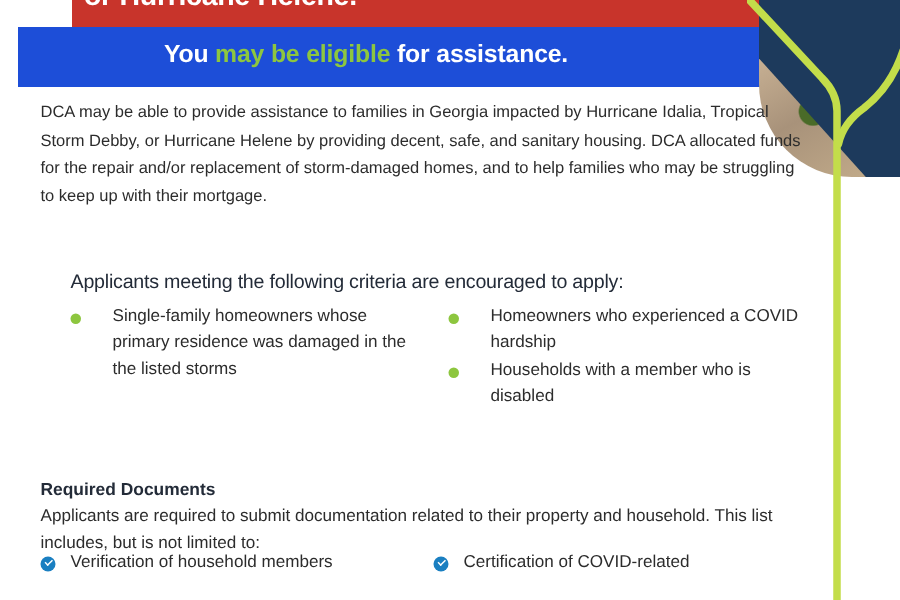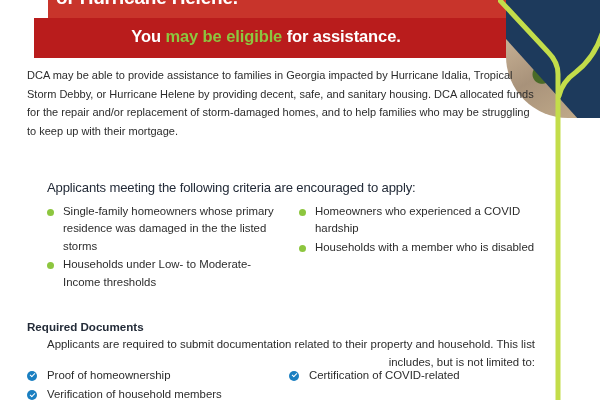--- a/index.html
+++ b/index.html
@@ -31,22 +31,21 @@
     font-size:19px;
     font-weight:bold;
     color:#ffffff;
     white-space:nowrap;
     letter-spacing:-0.2px;
   }
   #navy-band {
     position:absolute;
     left:0; top:18px;
     width:100%; height:40px;
-    background:#b91c1c;
-    margin-left:22px;
+    background:#1d4ed8;
   }
   #navy-band-text {
     position:absolute;
     left:0; right:0;
     top:9px;
     text-align:center;
     font-size:16.5px;
     font-weight:bold;
     color:#ffffff;
     white-space:nowrap;
@@ -135,38 +134,38 @@
     width:7px; height:7px;
     border-radius:50%;
     background:#8dc63f;
     margin-top:6px;
     margin-right:9px;
   }
   .bullet-text {
     font-size:11.4px;
     line-height:17.4px;
     color:#2c2c2c;
+    margin-left:12px;
   }
 
   #docs-heading {
     position:absolute;
     left:27px; top:320px;
     font-size:11.6px;
     font-weight:bold;
     color:#232b38;
     white-space:nowrap;
   }
   #docs-paragraph {
     position:absolute;
     left:27px; top:336px;
     width:508px;
     font-size:11.4px;
     line-height:17.6px;
     color:#2c2c2c;
-    text-align:right;
   }
 
   #docs-cols {
     position:absolute;
     left:27px; top:367px;
     width:508px;
     display:flex;
     gap:16px;
   }
   #docs-cols .col { width:262px; }
@@ -226,48 +225,40 @@
 <p id="intro-paragraph">DCA may be able to provide assistance to families in Georgia impacted by Hurricane Idalia, Tropical Storm Debby, or Hurricane Helene by providing decent, safe, and sanitary housing.  DCA allocated funds for the repair and/or replacement of storm-damaged homes, and to help families who may be struggling to keep up with their mortgage.</p>
 
 <h2 id="criteria-heading">Applicants meeting the following criteria are encouraged to apply:</h2>
 
 <div id="criteria-cols">
   <div class="col">
     <div class="bullet-row">
       <span class="dot"></span>
       <span class="bullet-text">Single-family homeowners whose primary residence was damaged in the the listed storms</span>
     </div>
-    <div class="bullet-row">
-      <span class="dot"></span>
-      <span class="bullet-text">Households under Low- to Moderate-Income thresholds</span>
-    </div>
   </div>
   <div class="col">
     <div class="bullet-row">
       <span class="dot"></span>
       <span class="bullet-text">Homeowners who experienced a COVID hardship</span>
     </div>
     <div class="bullet-row">
       <span class="dot"></span>
       <span class="bullet-text">Households with a member who is disabled</span>
     </div>
   </div>
 </div>
 
 <h3 id="docs-heading">Required Documents</h3>
 <p id="docs-paragraph">Applicants are required to submit documentation related to their property and household.  This list includes, but is not limited to:</p>
 
 <div id="docs-cols">
   <div class="col">
     <div class="check-row">
       <span class="check-badge"></span>
-      <span class="check-text">Proof of homeownership</span>
-    </div>
-    <div class="check-row">
-      <span class="check-badge"></span>
       <span class="check-text">Verification of household members</span>
     </div>
   </div>
   <div class="col">
     <div class="check-row">
       <span class="check-badge"></span>
       <span class="check-text">Certification of COVID-related</span>
     </div>
   </div>
 </div>

